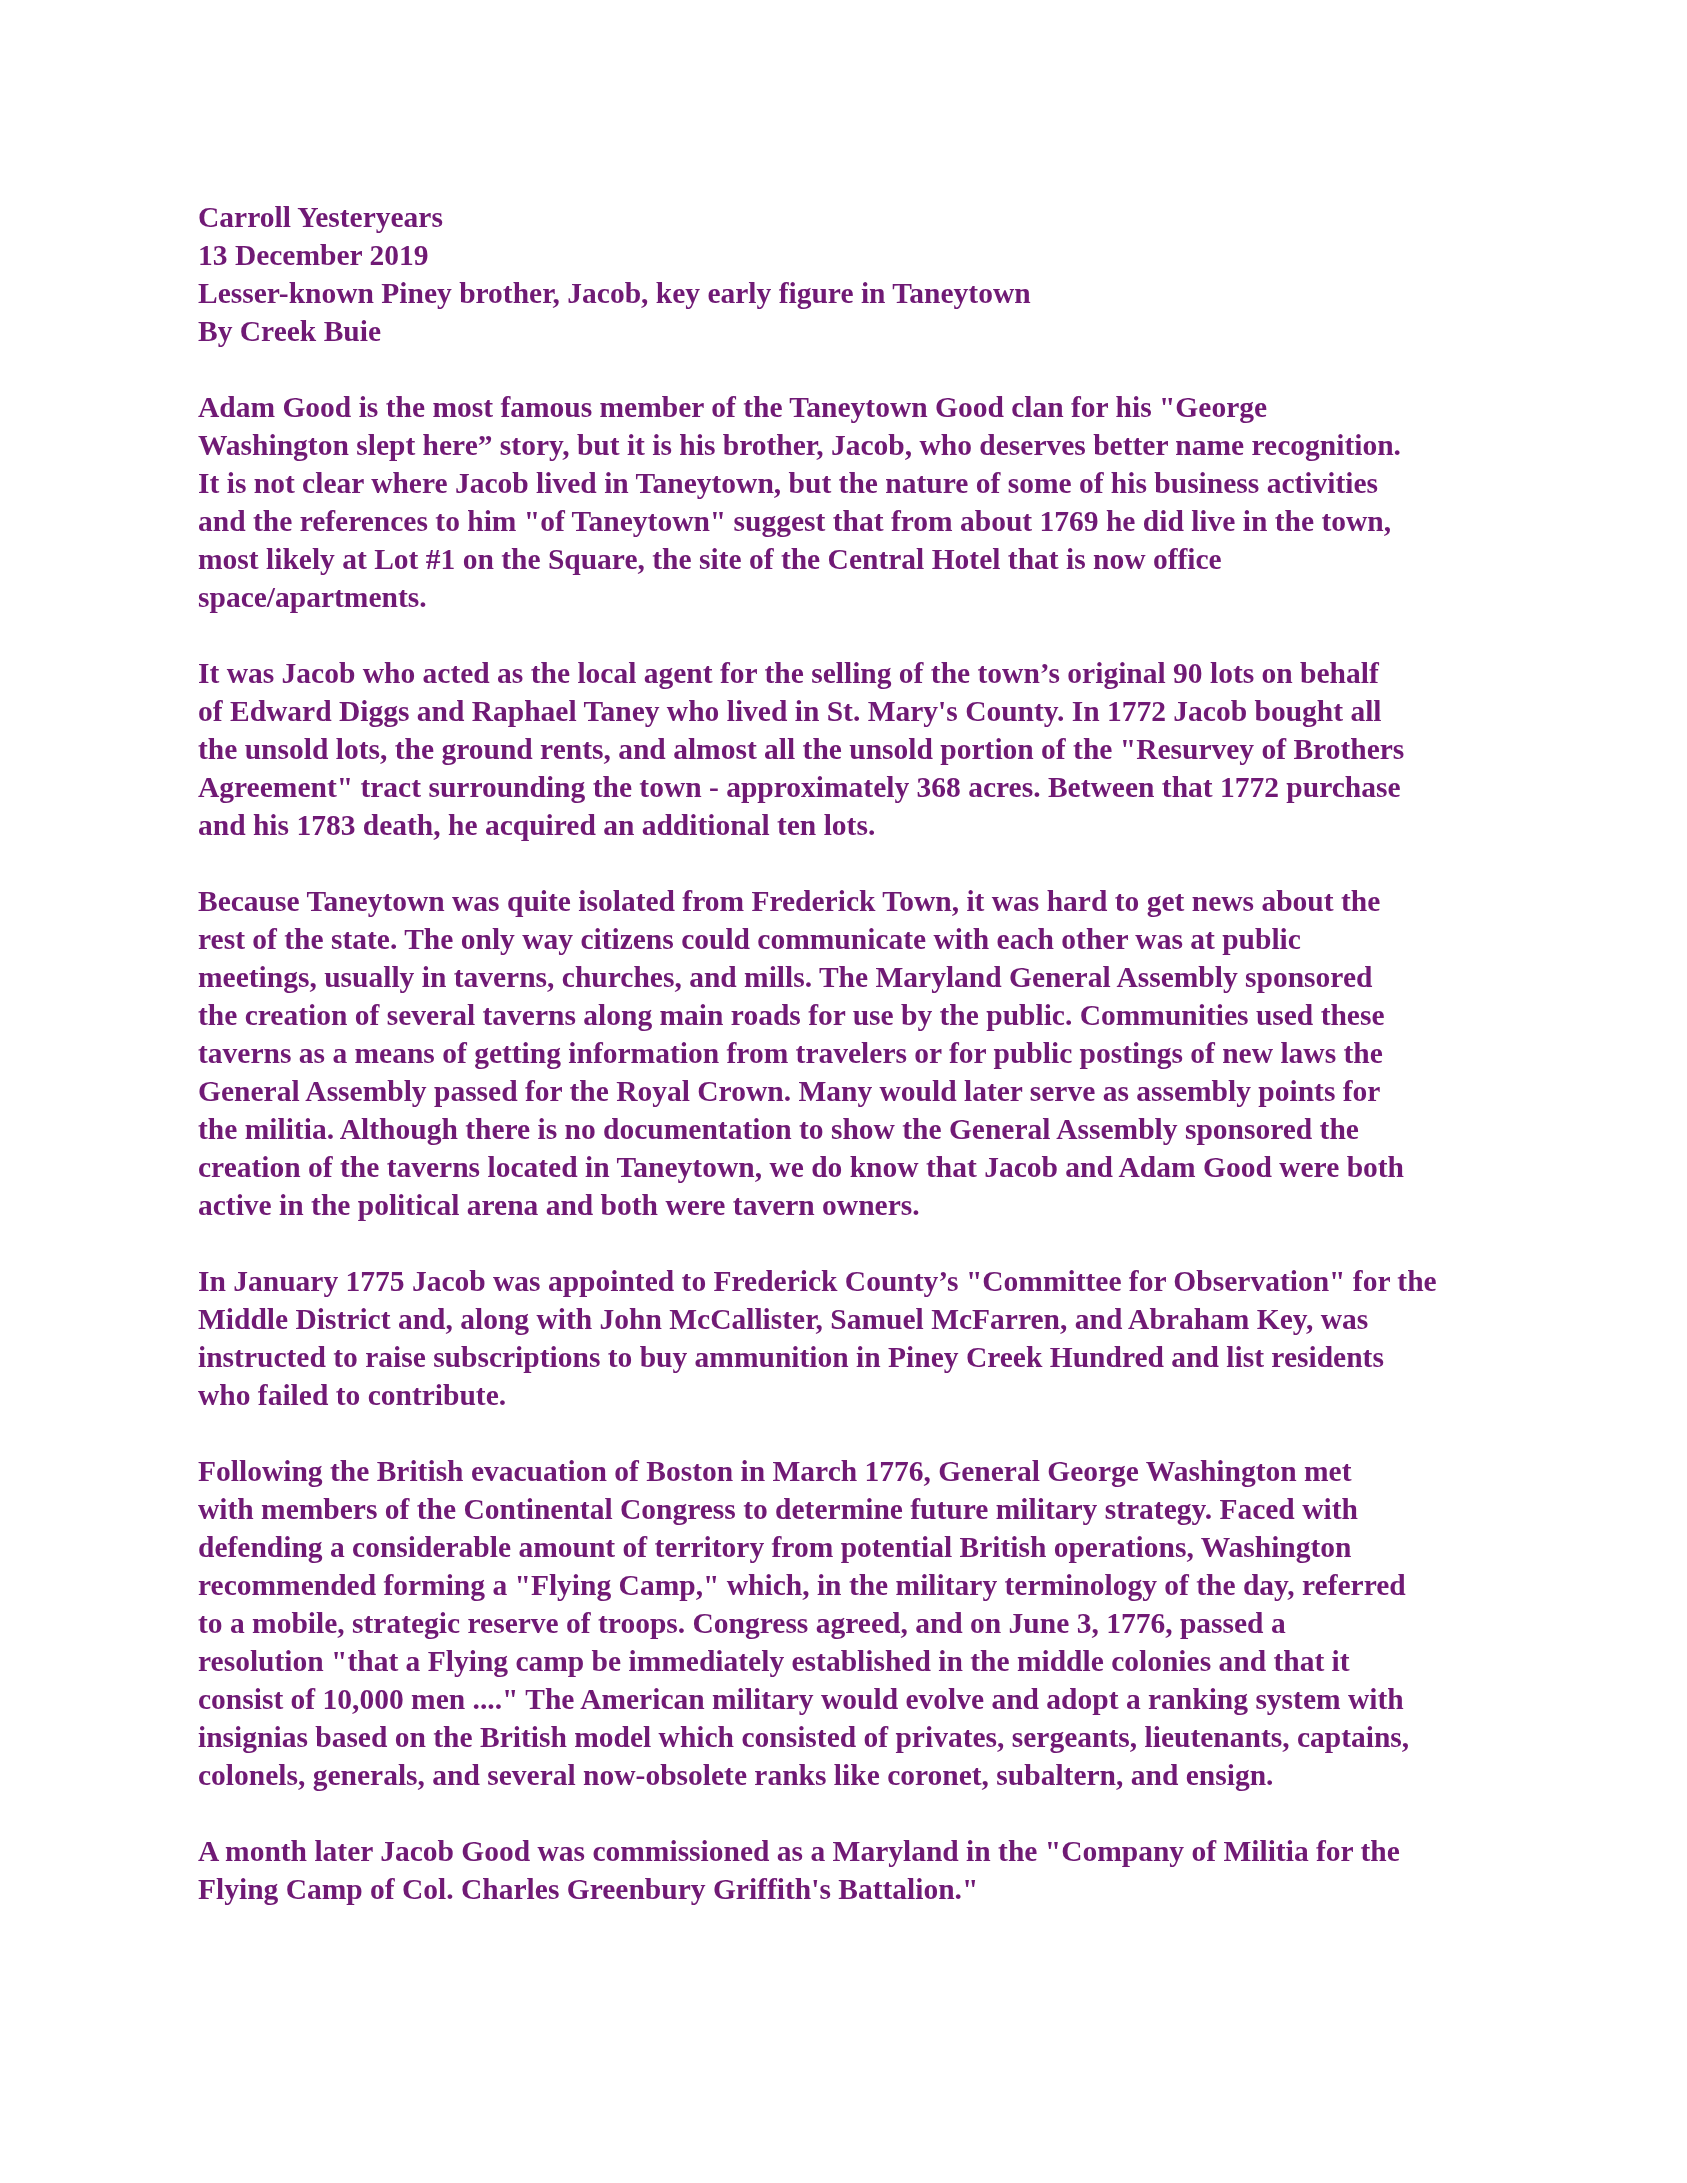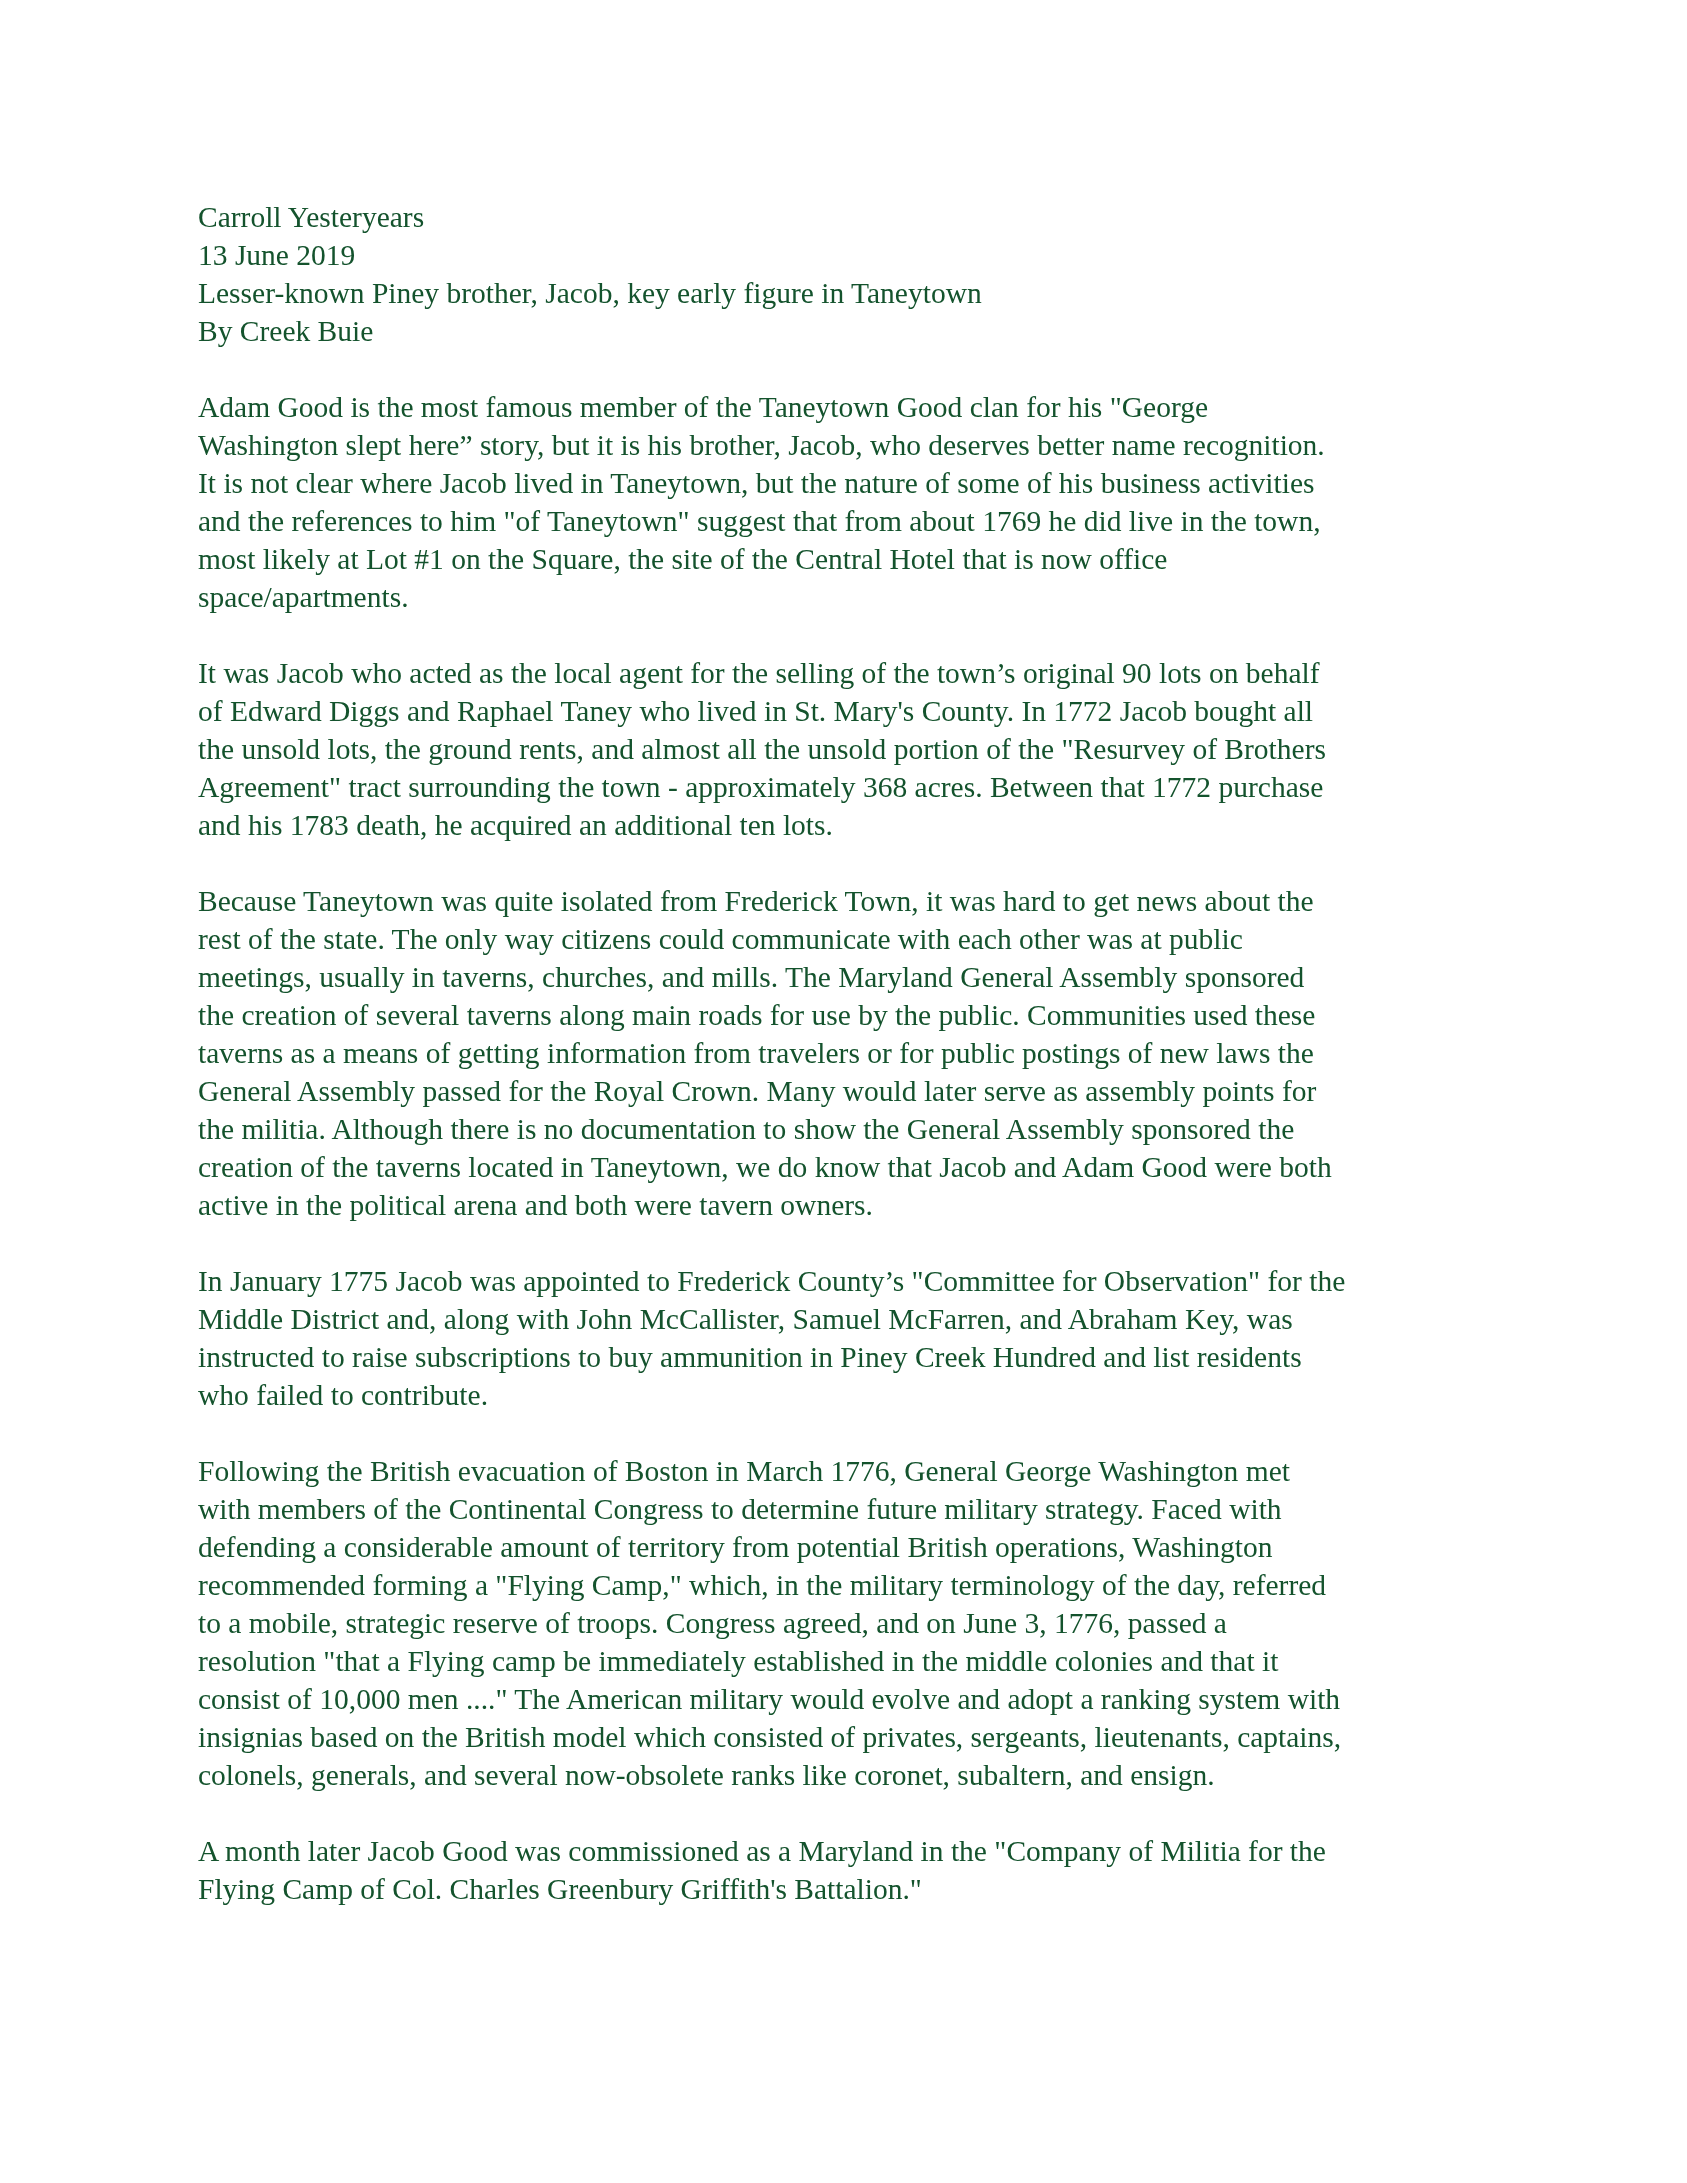--- a/index.html
+++ b/index.html
@@ -12,25 +12,26 @@
     width: 1687px;
     height: 2183px;
     background: #ffffff;
     overflow: hidden;
   }
   .text-block {
     position: absolute;
     left: 198px;
     top: 198px;
     width: 1413px;
-    color: #14532d;
+    color: #701a75;
     font-family: "Liberation Serif", "DejaVu Serif", serif;
     font-size: 29.5px;
     line-height: 38px;
     letter-spacing: 0;
+    font-weight: bold;
   }
   .header-block {
     margin: 0 0 38px 0;
   }
   .header-line {
     white-space: pre-line;
   }
   .para {
     margin: 14px 0 38px 0;
     white-space: pre-line;
@@ -39,21 +40,21 @@
     margin-bottom: 0;
   }
 </style>
 </head>
 <body>
 
 <div class="page">
   <div class="text-block">
     <div class="header-block">
       <div class="header-line">Carroll Yesteryears</div>
-      <div class="header-line">13 June 2019</div>
+      <div class="header-line">13 December 2019</div>
       <div class="header-line">Lesser-known Piney brother, Jacob, key early figure in Taneytown</div>
       <div class="header-line">By Creek Buie</div>
     </div>
     <p class="para">Adam Good is the most famous member of the Taneytown Good clan for his "George
 Washington slept here” story, but it is his brother, Jacob, who deserves better name recognition.
 It is not clear where Jacob lived in Taneytown, but the nature of some of his business activities
 and the references to him "of Taneytown" suggest that from about 1769 he did live in the town,
 most likely at Lot #1 on the Square, the site of the Central Hotel that is now office
 space/apartments.</p>
     <p class="para">It was Jacob who acted as the local agent for the selling of the town’s original 90 lots on behalf

